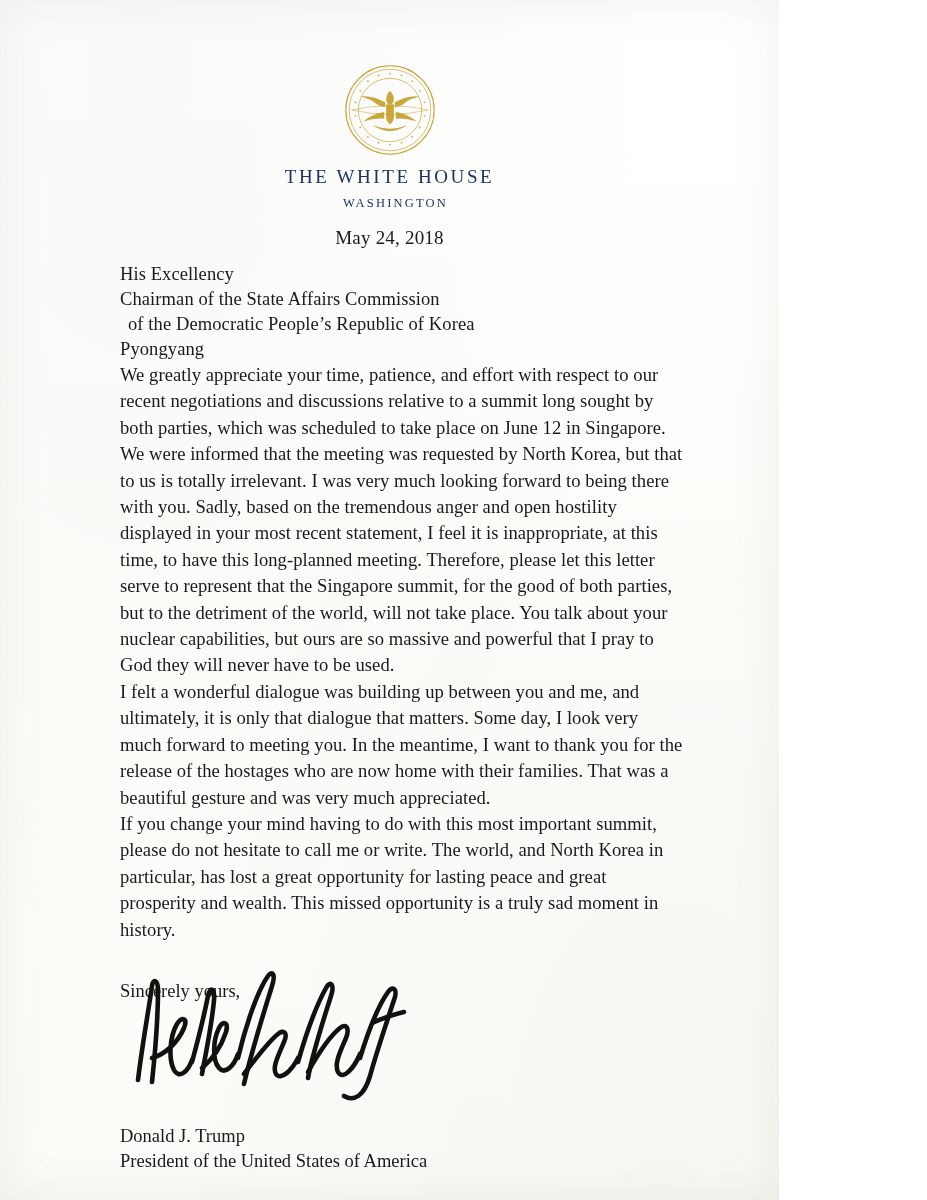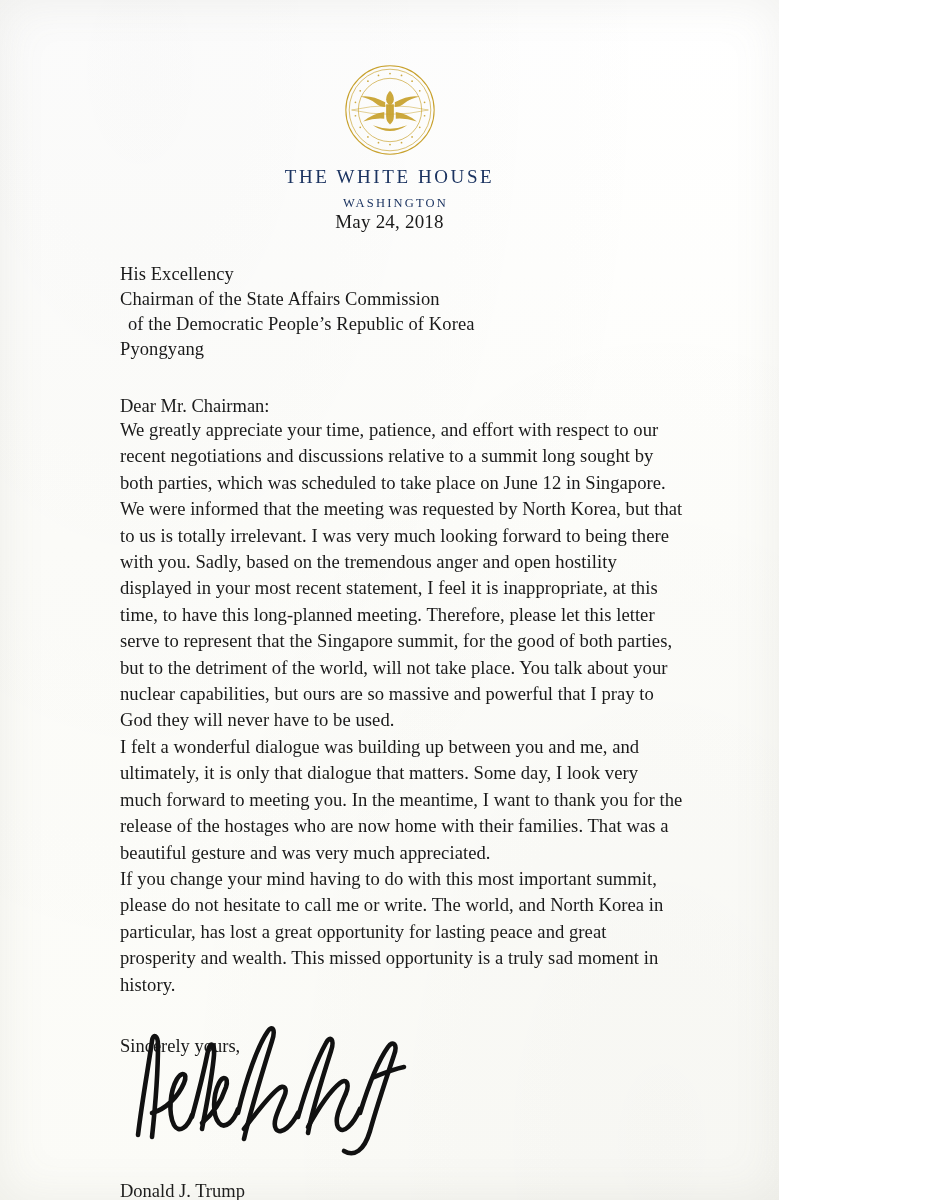--- a/index.html
+++ b/index.html
@@ -64,20 +64,21 @@
   .wh-city {
     margin-top: 8px;
     font-size: 12.5px;
     letter-spacing: 2.2px;
     color: #1c3461;
     text-transform: uppercase;
     font-weight: 400;
     margin-left: 12px;
   }
   .wh-date {
+    margin-top: 16px;
     font-size: 19px;
     color: #1a1a1a;
     letter-spacing: 0.2px;
   }
 
   .body-block {
     position: absolute;
     left: 120px;
     right: 96px;
     top: 262px;
@@ -187,21 +188,20 @@
 
   <div class="body-block">
 
     <div class="addressee">
       <div>His Excellency</div>
       <div>Chairman of the State Affairs Commission</div>
       <div class="indent">of the Democratic People’s Republic of Korea</div>
       <div>Pyongyang</div>
     </div>
 
-    <div class="salutation">Dear Mr. Chairman:</div>
 
     <div class="para">We greatly appreciate your time, patience, and effort with respect to our recent negotiations and discussions relative to a summit long sought by both parties, which was scheduled to take place on June 12 in Singapore. We were informed that the meeting was requested by North Korea, but that to us is totally irrelevant. I was very much looking forward to being there with you. Sadly, based on the tremendous anger and open hostility displayed in your most recent statement, I feel it is inappropriate, at this time, to have this long-planned meeting. Therefore, please let this letter serve to represent that the Singapore summit, for the good of both parties, but to the detriment of the world, will not take place. You talk about your nuclear capabilities, but ours are so massive and powerful that I pray to God they will never have to be used.</div>
     <div class="para">I felt a wonderful dialogue was building up between you and me, and ultimately, it is only that dialogue that matters. Some day, I look very much forward to meeting you. In the meantime, I want to thank you for the release of the hostages who are now home with their families. That was a beautiful gesture and was very much appreciated.</div>
     <div class="para">If you change your mind having to do with this most important summit, please do not hesitate to call me or write. The world, and North Korea in particular, has lost a great opportunity for lasting peace and great prosperity and wealth. This missed opportunity is a truly sad moment in history.</div>
 
     <div class="closing">Sincerely yours,</div>
 
     <div class="sig-wrap">
       <svg class="signature" viewBox="0 0 300 150" aria-hidden="true">
         <g fill="none" stroke="#111111" stroke-width="4.6" stroke-linecap="round" stroke-linejoin="round">

